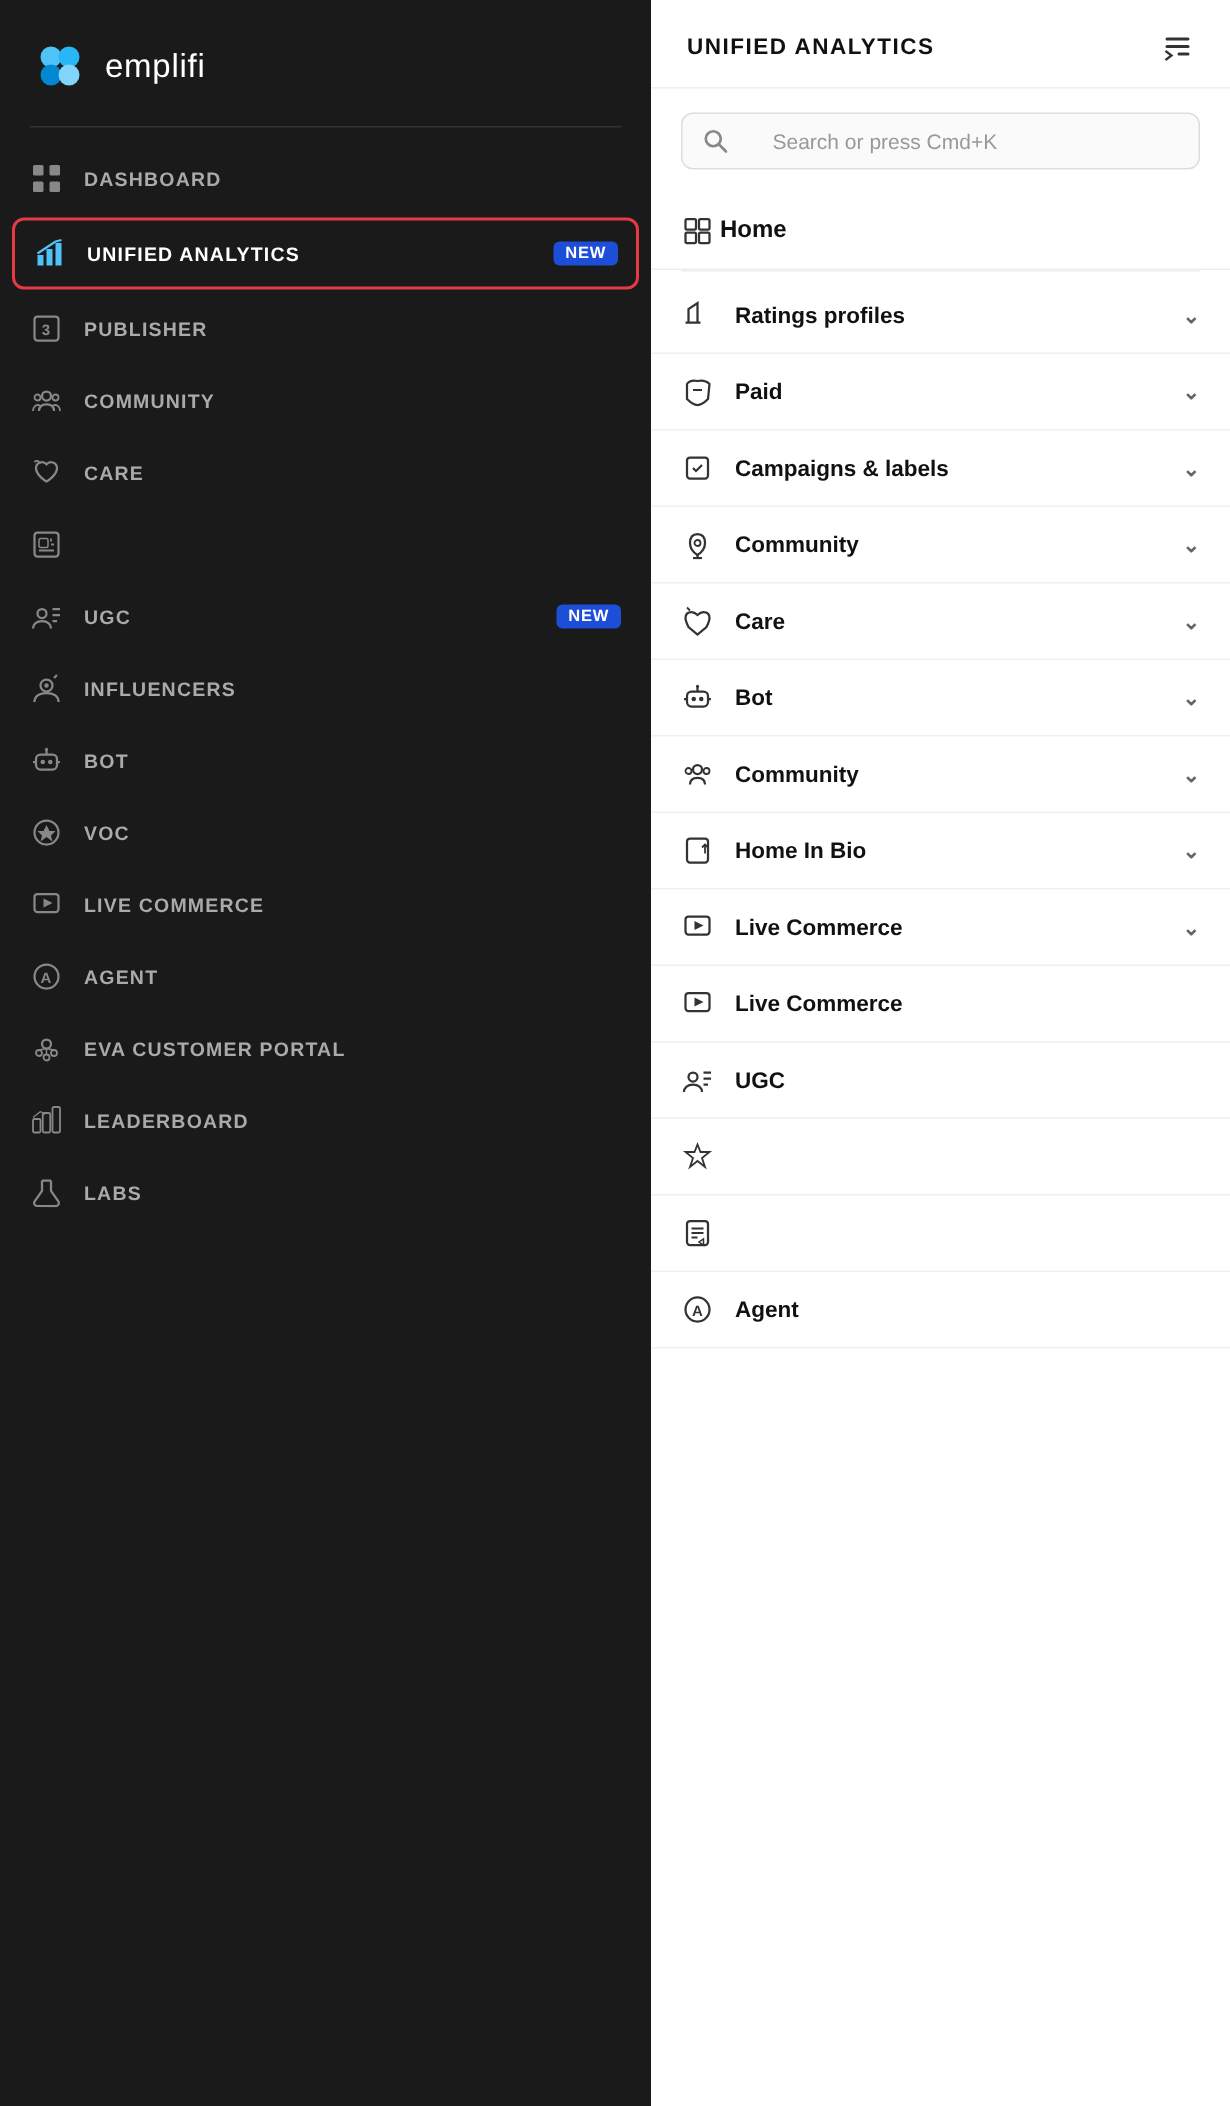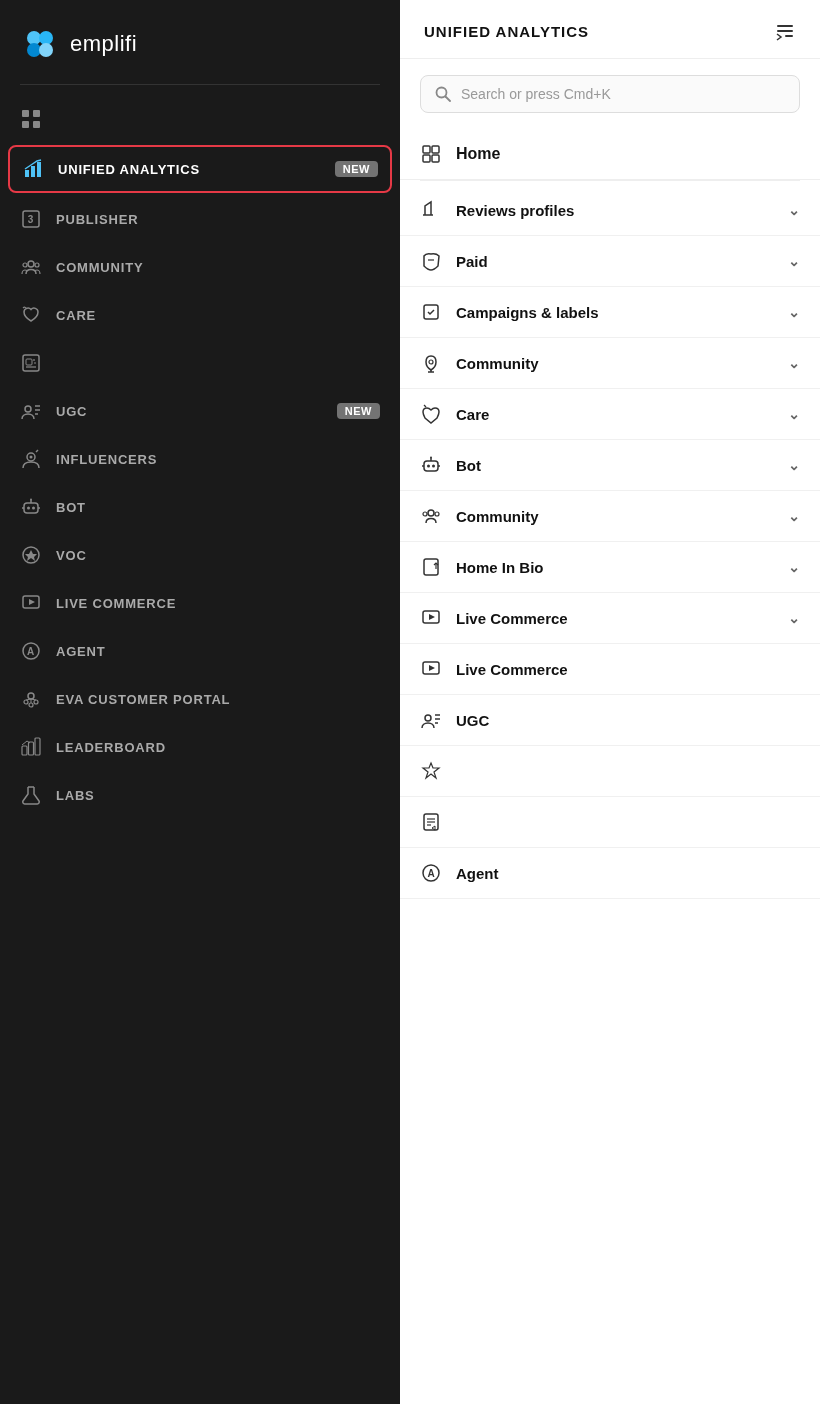--- a/index.html
+++ b/index.html
@@ -1,20 +1,20 @@
 <!DOCTYPE html>
 <html><head>
   <meta charset="utf-8">
   <style>
     * { margin: 0; padding: 0; box-sizing: border-box; }
     body { width: 820px; min-height: 1404px; display: flex; font-family: -apple-system, BlinkMacSystemFont, 'Segoe UI', sans-serif; background: #1a1a1a; }
 
     
     .sidebar {
-      width: 400px;
+      width: 434px;
       min-height: 1404px;
       background: #1a1a1a;
       display: flex;
       flex-direction: column;
       padding: 0;
     }
 
     .sidebar-logo {
       display: flex;
       align-items: center;
@@ -75,21 +75,21 @@
       align-items: center;
       justify-content: center;
       flex-shrink: 0;
     }
 
     .nav-item .nav-label {
       flex: 1;
     }
 
     .badge-new {
-      background: #737373;
+      background: #1d4ed8;
       color: white;
       font-size: 11px;
       font-weight: 700;
       padding: 2px 8px;
       border-radius: 4px;
       letter-spacing: 0.5px;
       text-align: right;
     }
 
     
@@ -134,20 +134,21 @@
     }
 
     .search-icon-wrap {
       color: #888;
       font-size: 16px;
     }
 
     .search-placeholder {
       color: #999;
       font-size: 14px;
+      margin-left: 20px;
     }
 
     .menu-list {
       display: flex;
       flex-direction: column;
       padding: 4px 0;
     }
 
     .menu-item {
       display: flex;
@@ -176,21 +177,21 @@
     }
 
     .menu-item .chevron {
       color: #666;
       font-size: 14px;
     }
 
     .home-item {
       display: flex;
       align-items: center;
-      gap: 14px;
+      gap: 4px;
       padding: 14px 20px 14px 20px;
       cursor: pointer;
       font-size: 16px;
       font-weight: 700;
       color: #111;
       border-bottom: 1px solid #eee;
     }
 
     .home-item .menu-icon {
       width: 22px;
@@ -223,20 +224,21 @@
 
     <div class="nav-item">
       <span class="nav-icon">
         <svg width="20" height="20" viewBox="0 0 20 20" fill="none">
           <rect x="1" y="1" width="7" height="7" rx="1" fill="#888"></rect>
           <rect x="12" y="1" width="7" height="7" rx="1" fill="#888"></rect>
           <rect x="1" y="12" width="7" height="7" rx="1" fill="#888"></rect>
           <rect x="12" y="12" width="7" height="7" rx="1" fill="#888"></rect>
         </svg>
       </span>
+      <span class="nav-label">DASHBOARD</span>
     </div>
 
 
     <div class="nav-item active">
       <span class="nav-icon">
         <svg width="20" height="20" viewBox="0 0 20 20" fill="none">
           <rect x="2" y="11" width="4" height="7" fill="#4fc3f7"></rect>
           <rect x="8" y="7" width="4" height="11" fill="#4fc3f7"></rect>
           <rect x="14" y="3" width="4" height="15" fill="#4fc3f7"></rect>
           <polyline points="2,10 8,6 14,2 18,1" stroke="#4fc3f7" stroke-width="1.5" fill="none"></polyline>
@@ -444,21 +446,21 @@
 
   <div class="menu-list">
 
     <div class="menu-item">
       <span class="menu-icon">
         <svg width="20" height="20" viewBox="0 0 20 20" fill="none">
           <path d="M4 15 L4 6 L10 2 L10 15" stroke="#333" stroke-width="1.5" fill="none"></path>
           <line x1="2" y1="15" x2="12" y2="15" stroke="#333" stroke-width="1.5"></line>
         </svg>
       </span>
-      <span class="menu-label">Reviews profiles</span>
+      <span class="menu-label">Ratings profiles</span>
       <span class="chevron">⌄</span>
     </div>
 
     <div class="menu-item">
       <span class="menu-icon">
         <svg width="20" height="20" viewBox="0 0 20 20" fill="none">
           <path d="M3 5 Q5 2 10 3 Q15 2 18 5 L17 15 Q13 19 10 19 Q7 19 3 15 Z" stroke="#333" stroke-width="1.5" fill="none"></path>
           <line x1="7" y1="9" x2="13" y2="9" stroke="#333" stroke-width="1.2"></line>
         </svg>
       </span>

